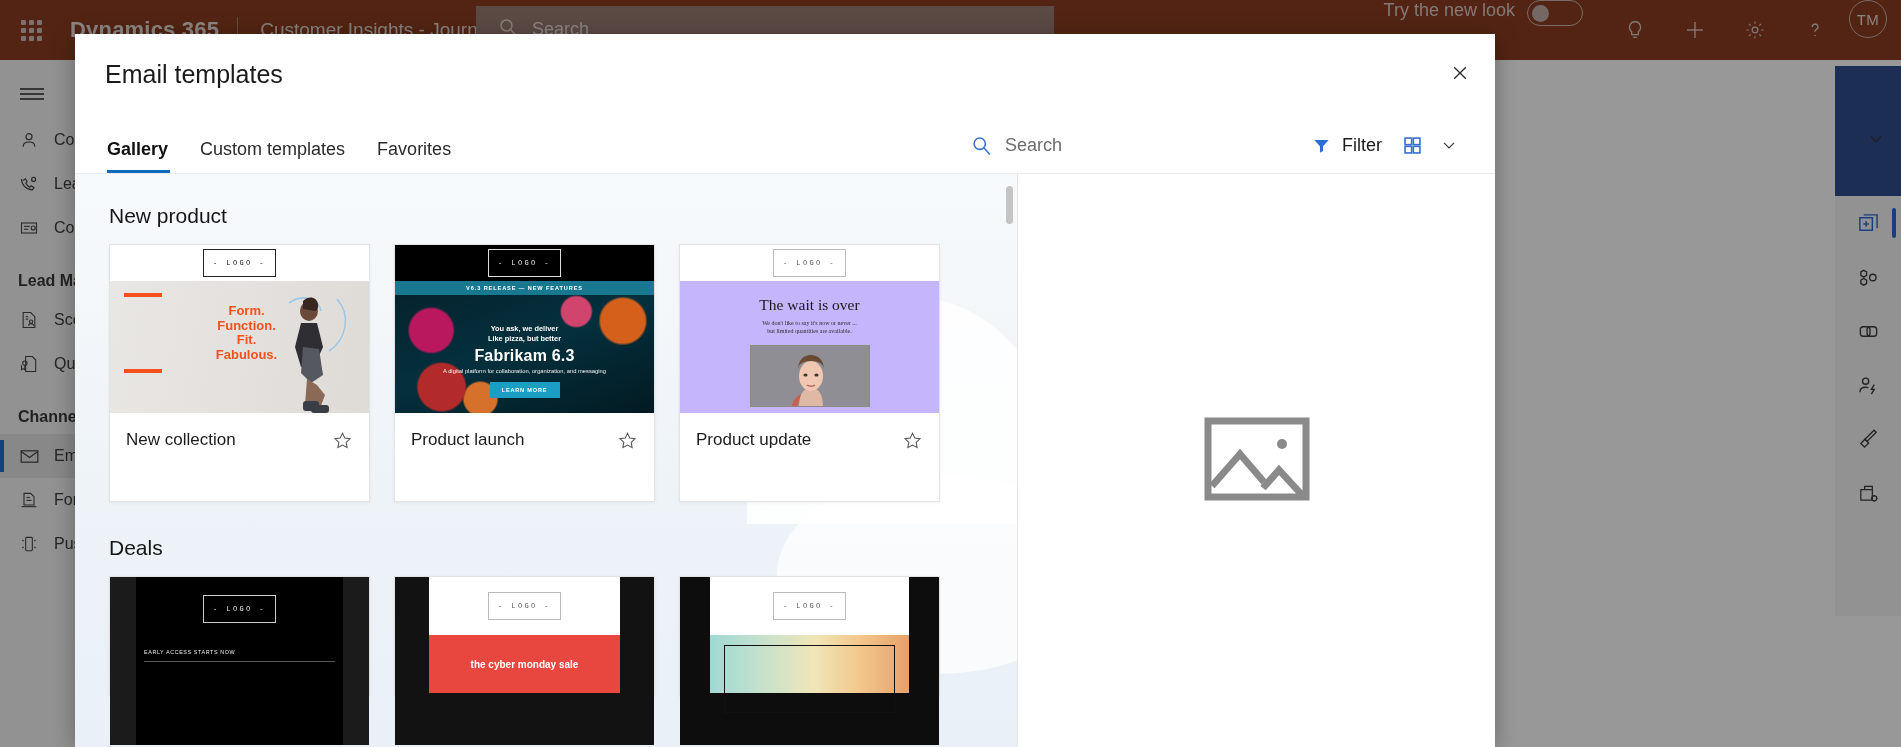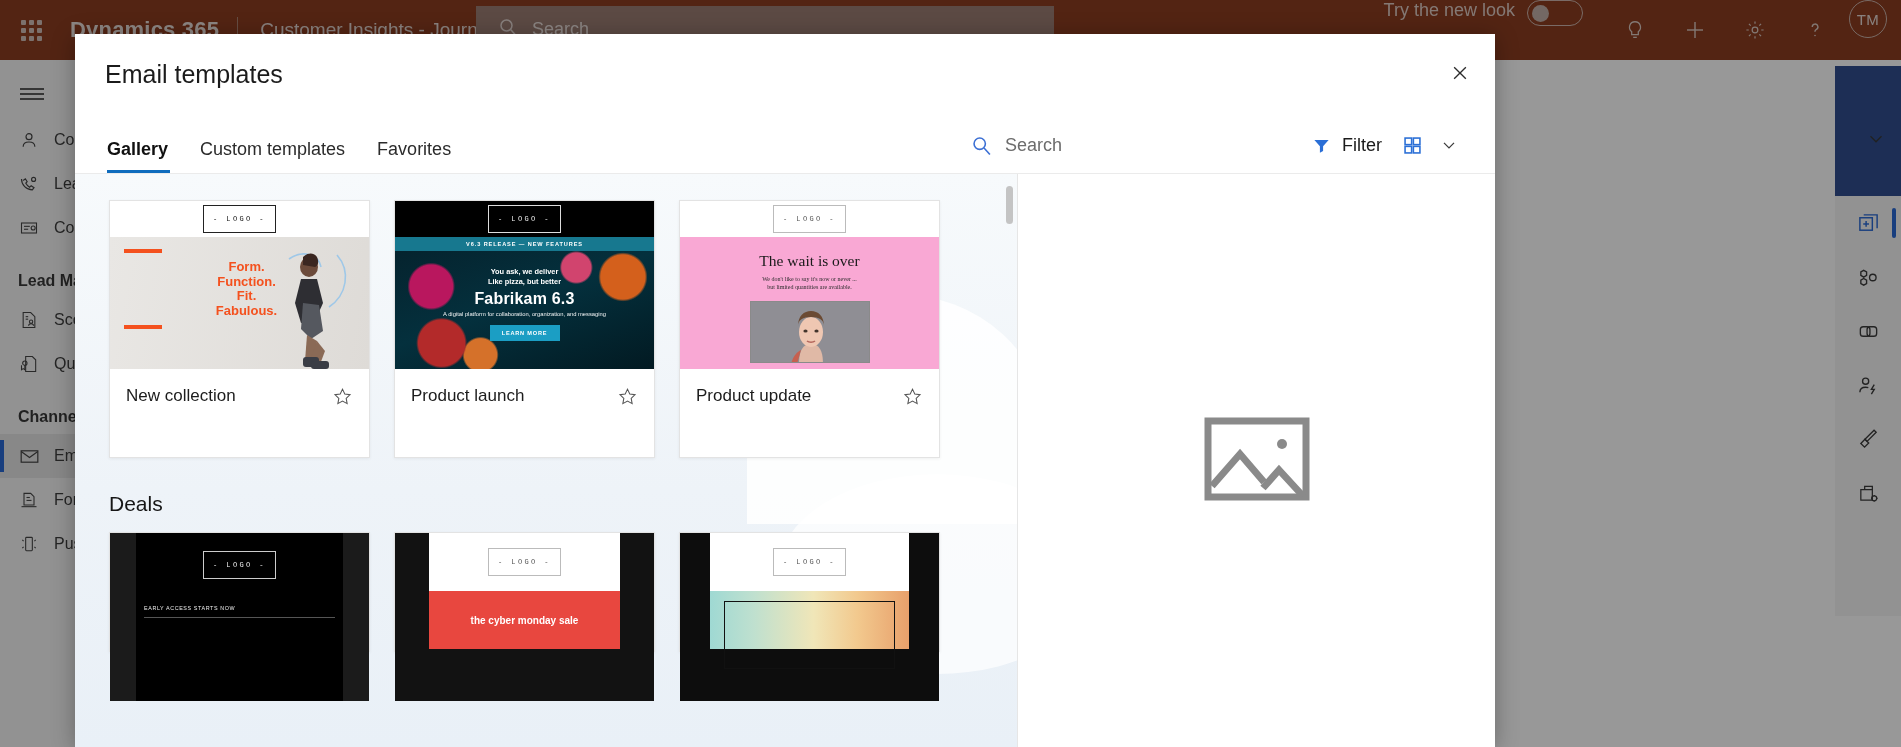--- a/index.html
+++ b/index.html
@@ -118,28 +118,28 @@
   .t1 { background: #fff; height: 100%; }
   .t1 .hero { height: 132px; background: linear-gradient(100deg,#e9e7e4 0%,#dedbd7 100%); position: relative; padding: 12px 0 0 14px; }
   .t1 .rule { width: 38px; height: 4px; background: #f4511e; margin-bottom: 7px; }
   .t1 .rule.b { margin: 7px 0 0 0; }
   .t1 .hl { color: #f4511e; font-weight: bold; font-size: 13px; line-height: 14.6px; text-align: center; }
   .t1 .fig { position: absolute; right: 16px; bottom: 0; width: 86px; height: 120px; }
 
   .t2 { background: #000; height: 100%; }
   .t2 .band { background: #17788f; color: #fff; font-size: 5.6px; letter-spacing: .9px; text-align: center; padding: 4px 0; font-weight: bold; }
   .t2 .hero { height: 118px; position: relative; overflow: hidden; background: radial-gradient(circle at 14% 30%, #b9175e 0 9%, transparent 10%), radial-gradient(circle at 70% 14%, #d1446e 0 7%, transparent 8%), radial-gradient(circle at 88% 22%, #d4601c 0 9%, transparent 10%), radial-gradient(circle at 18% 78%, #b32a2a 0 10%, transparent 11%), radial-gradient(circle at 33% 88%, #d5712a 0 8%, transparent 9%), linear-gradient(160deg,#05232e 0%,#04303d 45%,#021a22 100%); }
-  .t2 .hero .txt { position: relative; text-align: center; color: #fff; padding-top: 16px; }
+  .t2 .hero .txt { position: relative; text-align: center; color: #fff; padding-top: 29px; }
   .t2 .l1 { font-size: 7.4px; font-weight: bold; line-height: 10px; }
   .t2 .big { font-size: 16px; font-weight: bold; margin: 3px 0 3px; letter-spacing: .2px; }
   .t2 .sub { font-size: 5.8px; opacity: .95; }
   .t2 .cta { margin: 8px auto 0; background: #1b9ec4; color: #fff; font-size: 5.6px; font-weight: bold; letter-spacing: .8px; width: 70px; padding: 5px 0; text-align: center; }
 
   .t3 { background: #efece8; height: 100%; }
-  .t3 .hero { background: #f9a8d4; padding-top: 15px; text-align: center; height: 132px; }
+  .t3 .hero { background: #c4b5fd; padding-top: 15px; text-align: center; height: 132px; }
   .t3 .h { font-family: "Liberation Serif", serif; font-size: 15.5px; color: #1a1a1a; }
   .t3 .p { font-family: "Liberation Serif", serif; font-size: 6px; color: #2d2d2d; line-height: 8.4px; margin-top: 5px; }
   .t3 .ph { width: 120px; height: 62px; margin: 9px auto 0; border: 1px solid #8a8a8a; background: linear-gradient(180deg,#9a9a9e 0%,#87868c 100%); position: relative; overflow: hidden; }
 
   .d1 { background:#1b1b1b; height:100%; position:relative; }
   .d1 .inner { background:#000; margin:0 26px; height:100%; padding-top:14px; }
   .d1 .cap { color:#eee; font-size:5.4px; letter-spacing:.6px; margin: 22px 0 0 8px; }
   .d1 .line { height:1px; background:#555; margin: 6px 8px 0 8px; }
   .d2 { background:#121212; height:100%; }
   .d2 .white { background:#fff; height:58px; display:flex; align-items:center; justify-content:center; margin:0 34px; }
@@ -433,20 +433,21 @@
         </div>
       </div>
     </div>
 
     <div class="body">
 
       <div class="gallery">
         <div class="cloud"></div>
         <div class="cloud2"></div>
 
+        <div class="sec-title">New product</div>
 
         <div class="cards">
 
           <div class="card">
             <div class="thumb">
               <div class="t1">
                 <div class="logo-bar">
                   <span class="logo-box">- LOGO -</span>
                 </div>
                 <div class="hero">

